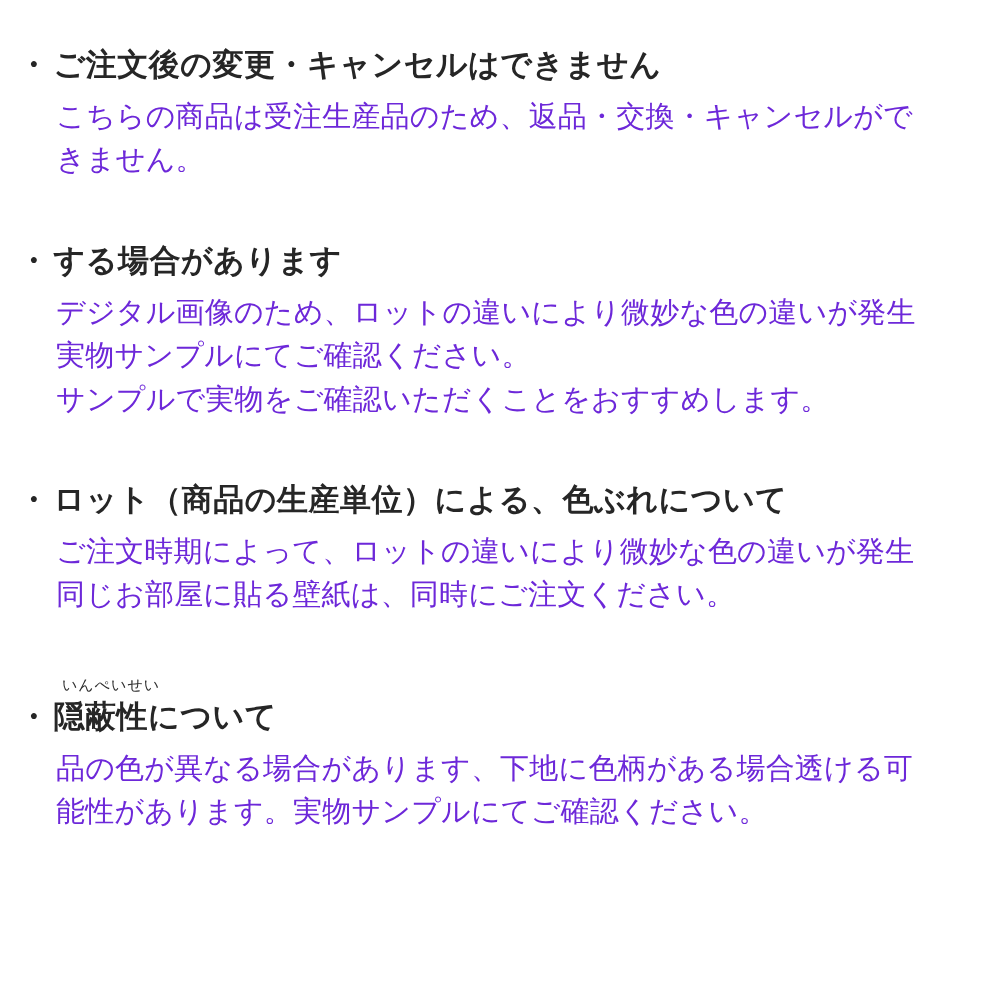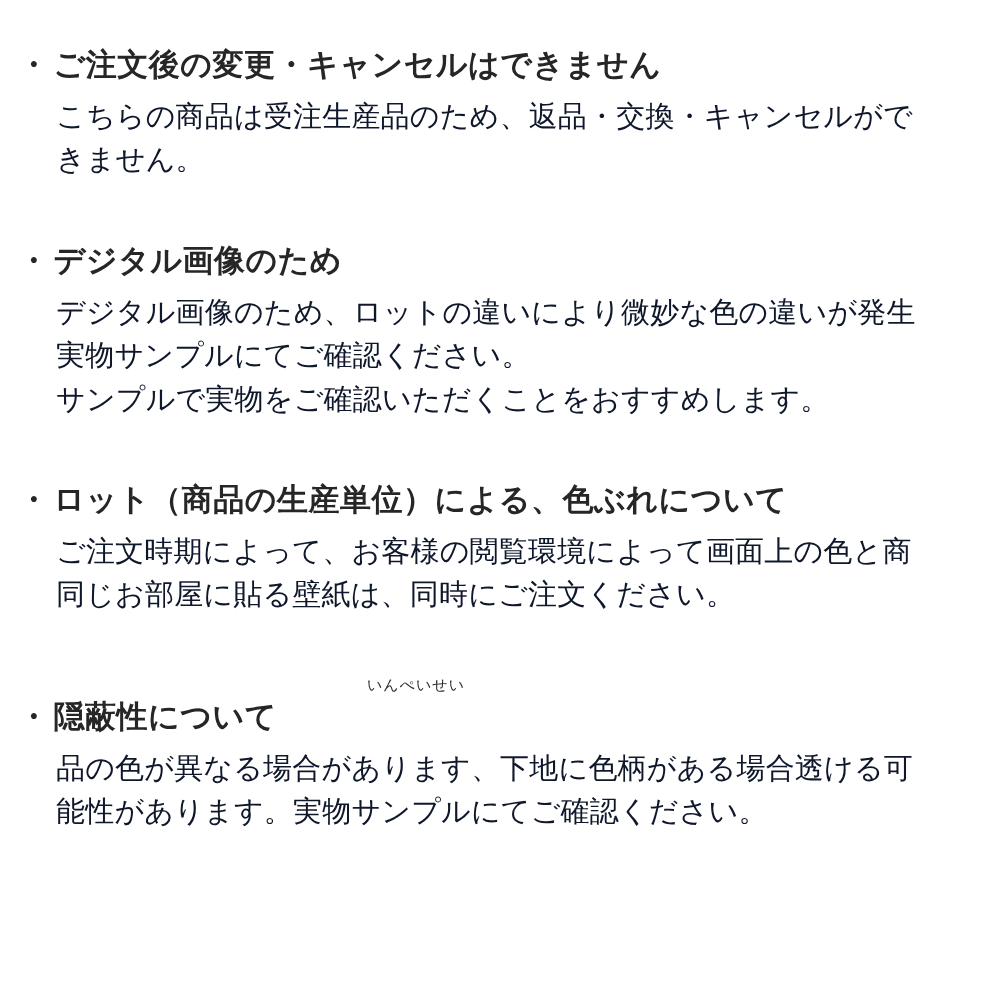--- a/index.html
+++ b/index.html
@@ -39,34 +39,33 @@
     white-space: nowrap;
   }
   .heading .bullet {
     display: inline-block;
     margin-right: 4px;
   }
   .body-text {
     font-size: 29px;
     font-weight: 400;
     line-height: 1.5;
-    color: #0f172a;
+    color: #6d28d9;
     margin: 0 0 0 38px;
     letter-spacing: 0.2px;
     font-family: Liberation Serif, serif;
   }
   .body-text .line {
     display: block;
     white-space: nowrap;
   }
   .ruby-wrap {
     position: relative;
     display: block;
     margin-bottom: 0;
-    text-align: center;
   }
   .ruby {
     display: block;
     font-size: 15px;
     line-height: 1;
     color: #2b2b2b;
     margin: 0 0 6px 44px;
     letter-spacing: 1px;
   }
 </style>
@@ -80,35 +79,35 @@
       <span class="bullet">・</span><span>ご注文後の変更・キャンセルはできません</span>
     </div>
     <div class="body-text">
       <span class="line">こちらの商品は受注生産品のため、返品・交換・キャンセルがで</span>
       <span class="line">きません。</span>
     </div>
   </div>
 
   <div class="section gap-lg">
     <div class="heading">
-      <span class="bullet">・</span><span>デジタル画像のため</span>
+      <span class="bullet">・</span><span>する場合があります</span>
     </div>
     <div class="body-text">
       <span class="line">デジタル画像のため、ロットの違いにより微妙な色の違いが発生</span>
       <span class="line">実物サンプルにてご確認ください。</span>
       <span class="line">サンプルで実物をご確認いただくことをおすすめします。</span>
     </div>
   </div>
 
   <div class="section gap-lg">
     <div class="heading">
       <span class="bullet">・</span><span>ロット（商品の生産単位）による、色ぶれについて</span>
     </div>
     <div class="body-text">
-      <span class="line">ご注文時期によって、お客様の閲覧環境によって画面上の色と商</span>
+      <span class="line">ご注文時期によって、ロットの違いにより微妙な色の違いが発生</span>
       <span class="line">同じお部屋に貼る壁紙は、同時にご注文ください。</span>
     </div>
   </div>
 
   <div class="section">
     <div class="ruby-wrap">
       <span class="ruby">いんぺいせい</span>
     </div>
     <div class="heading">
       <span class="bullet">・</span><span>隠蔽性について</span>

